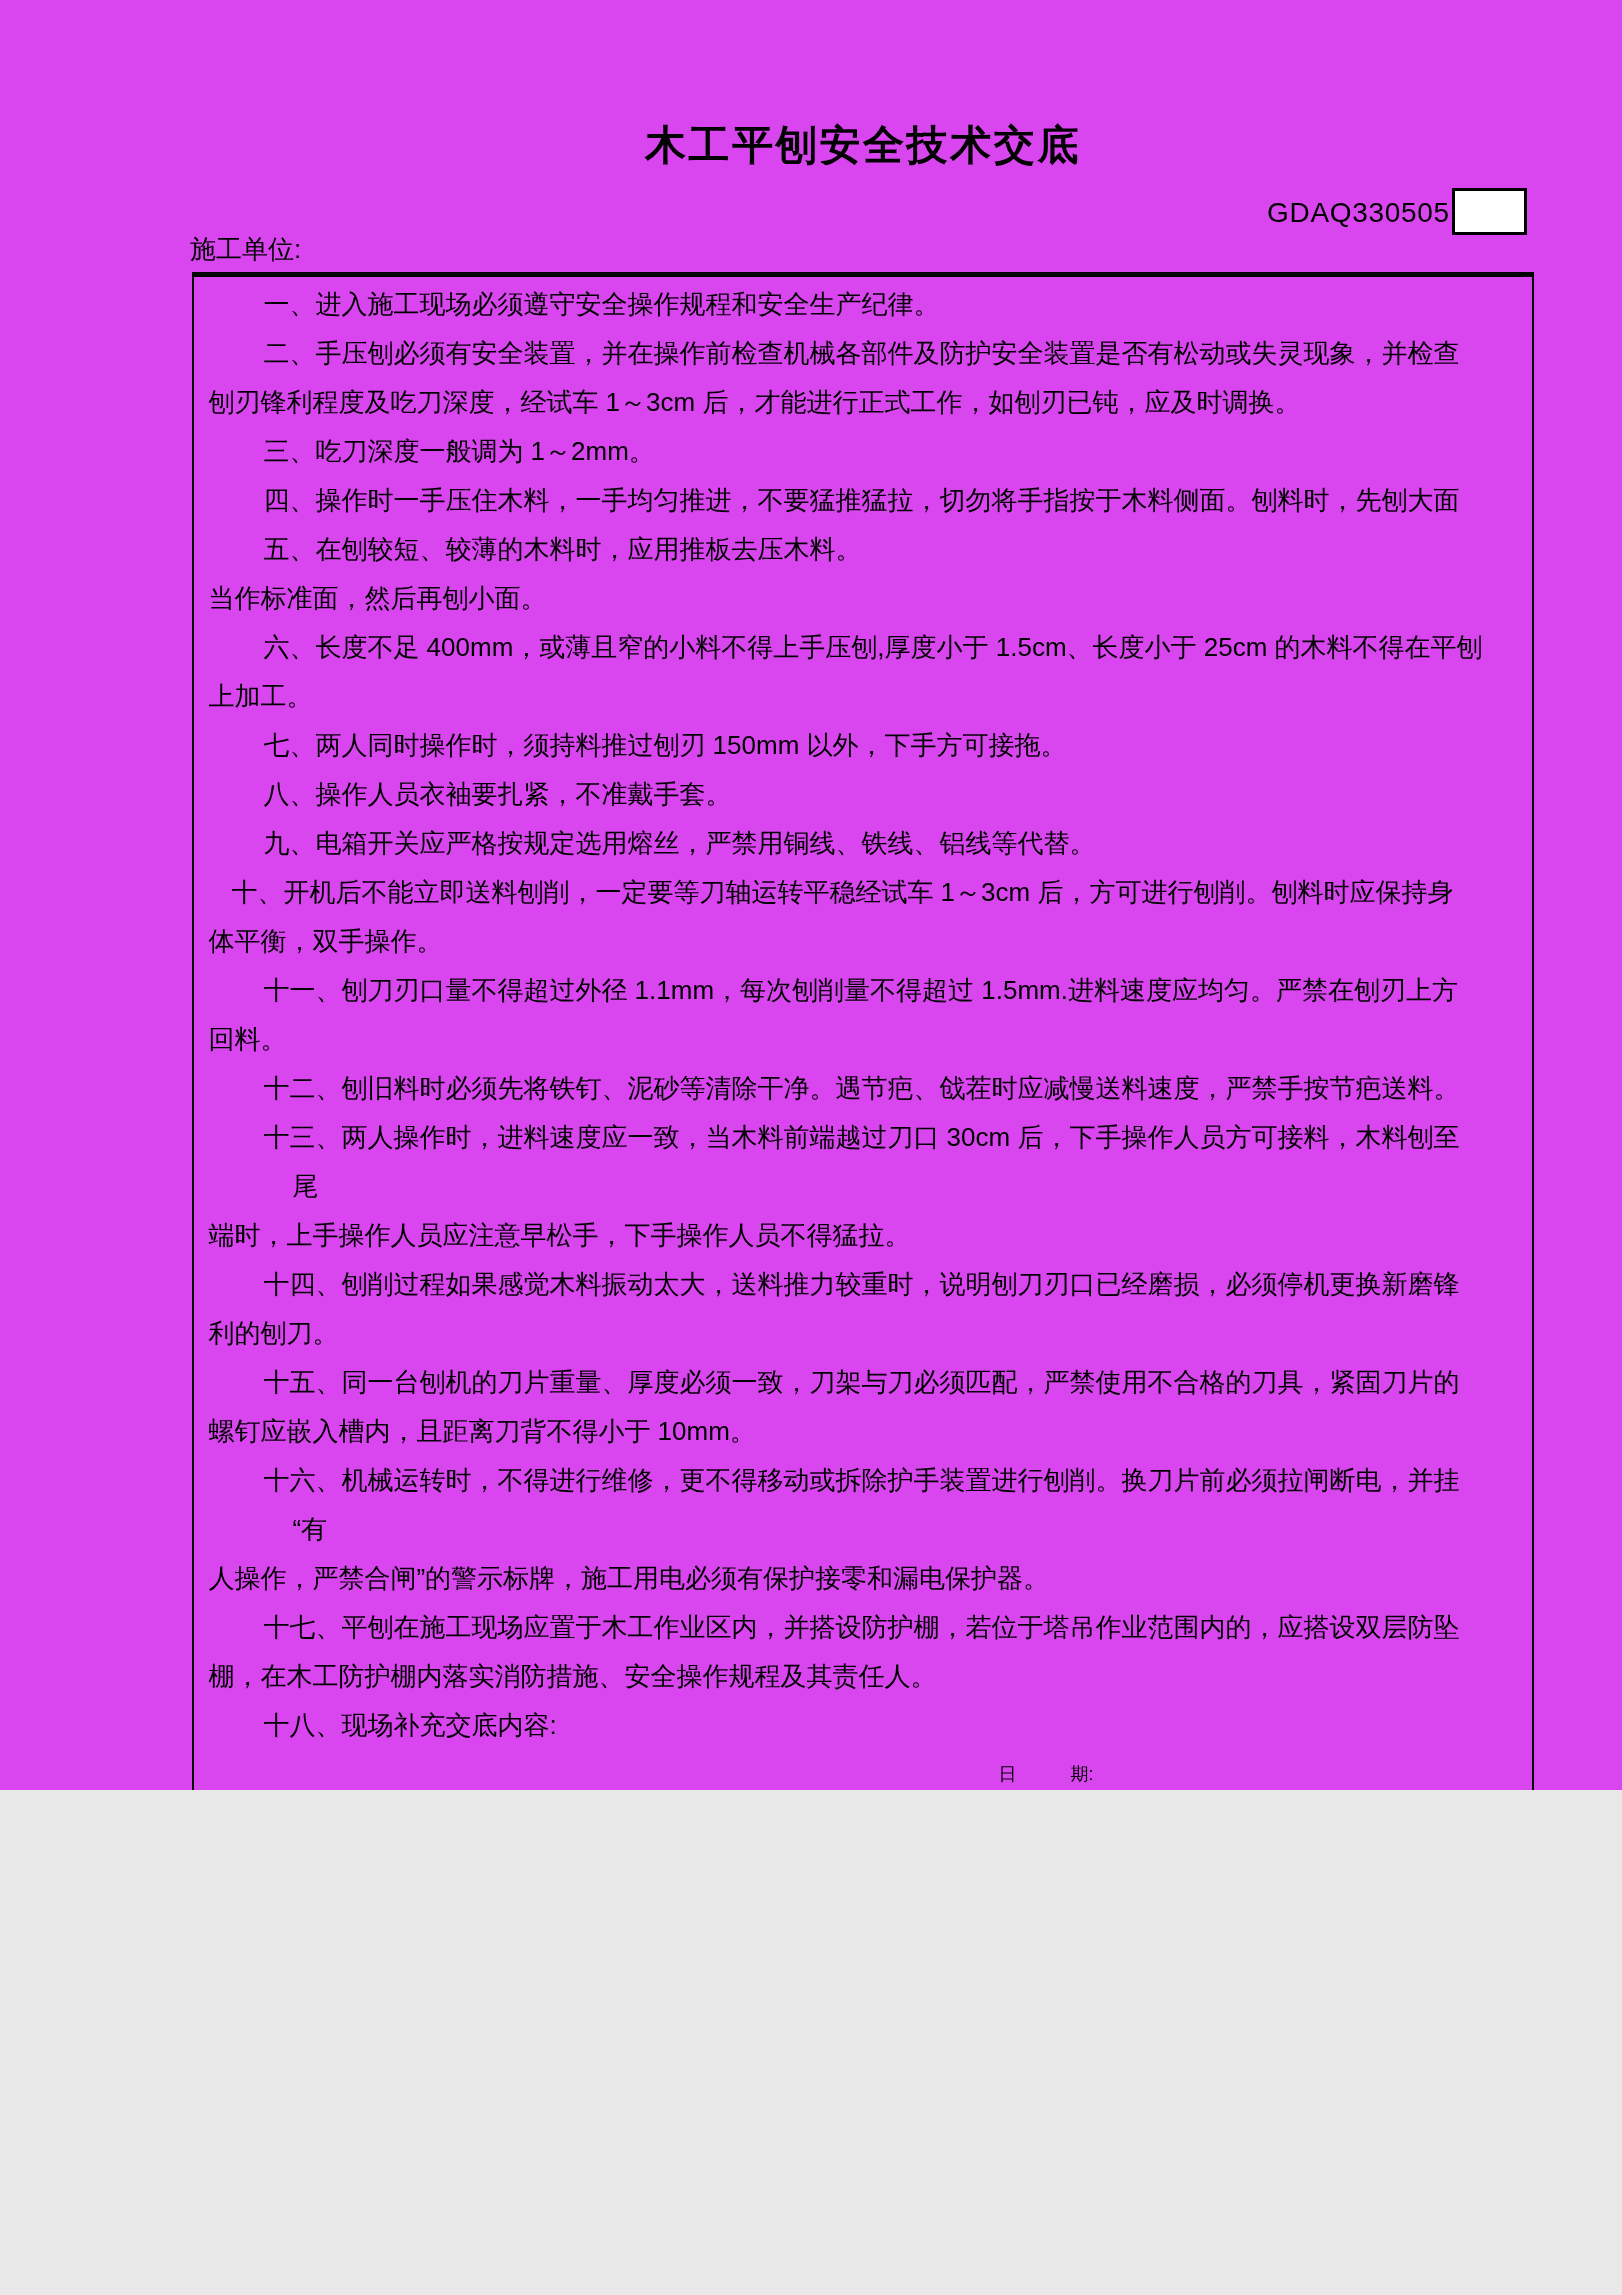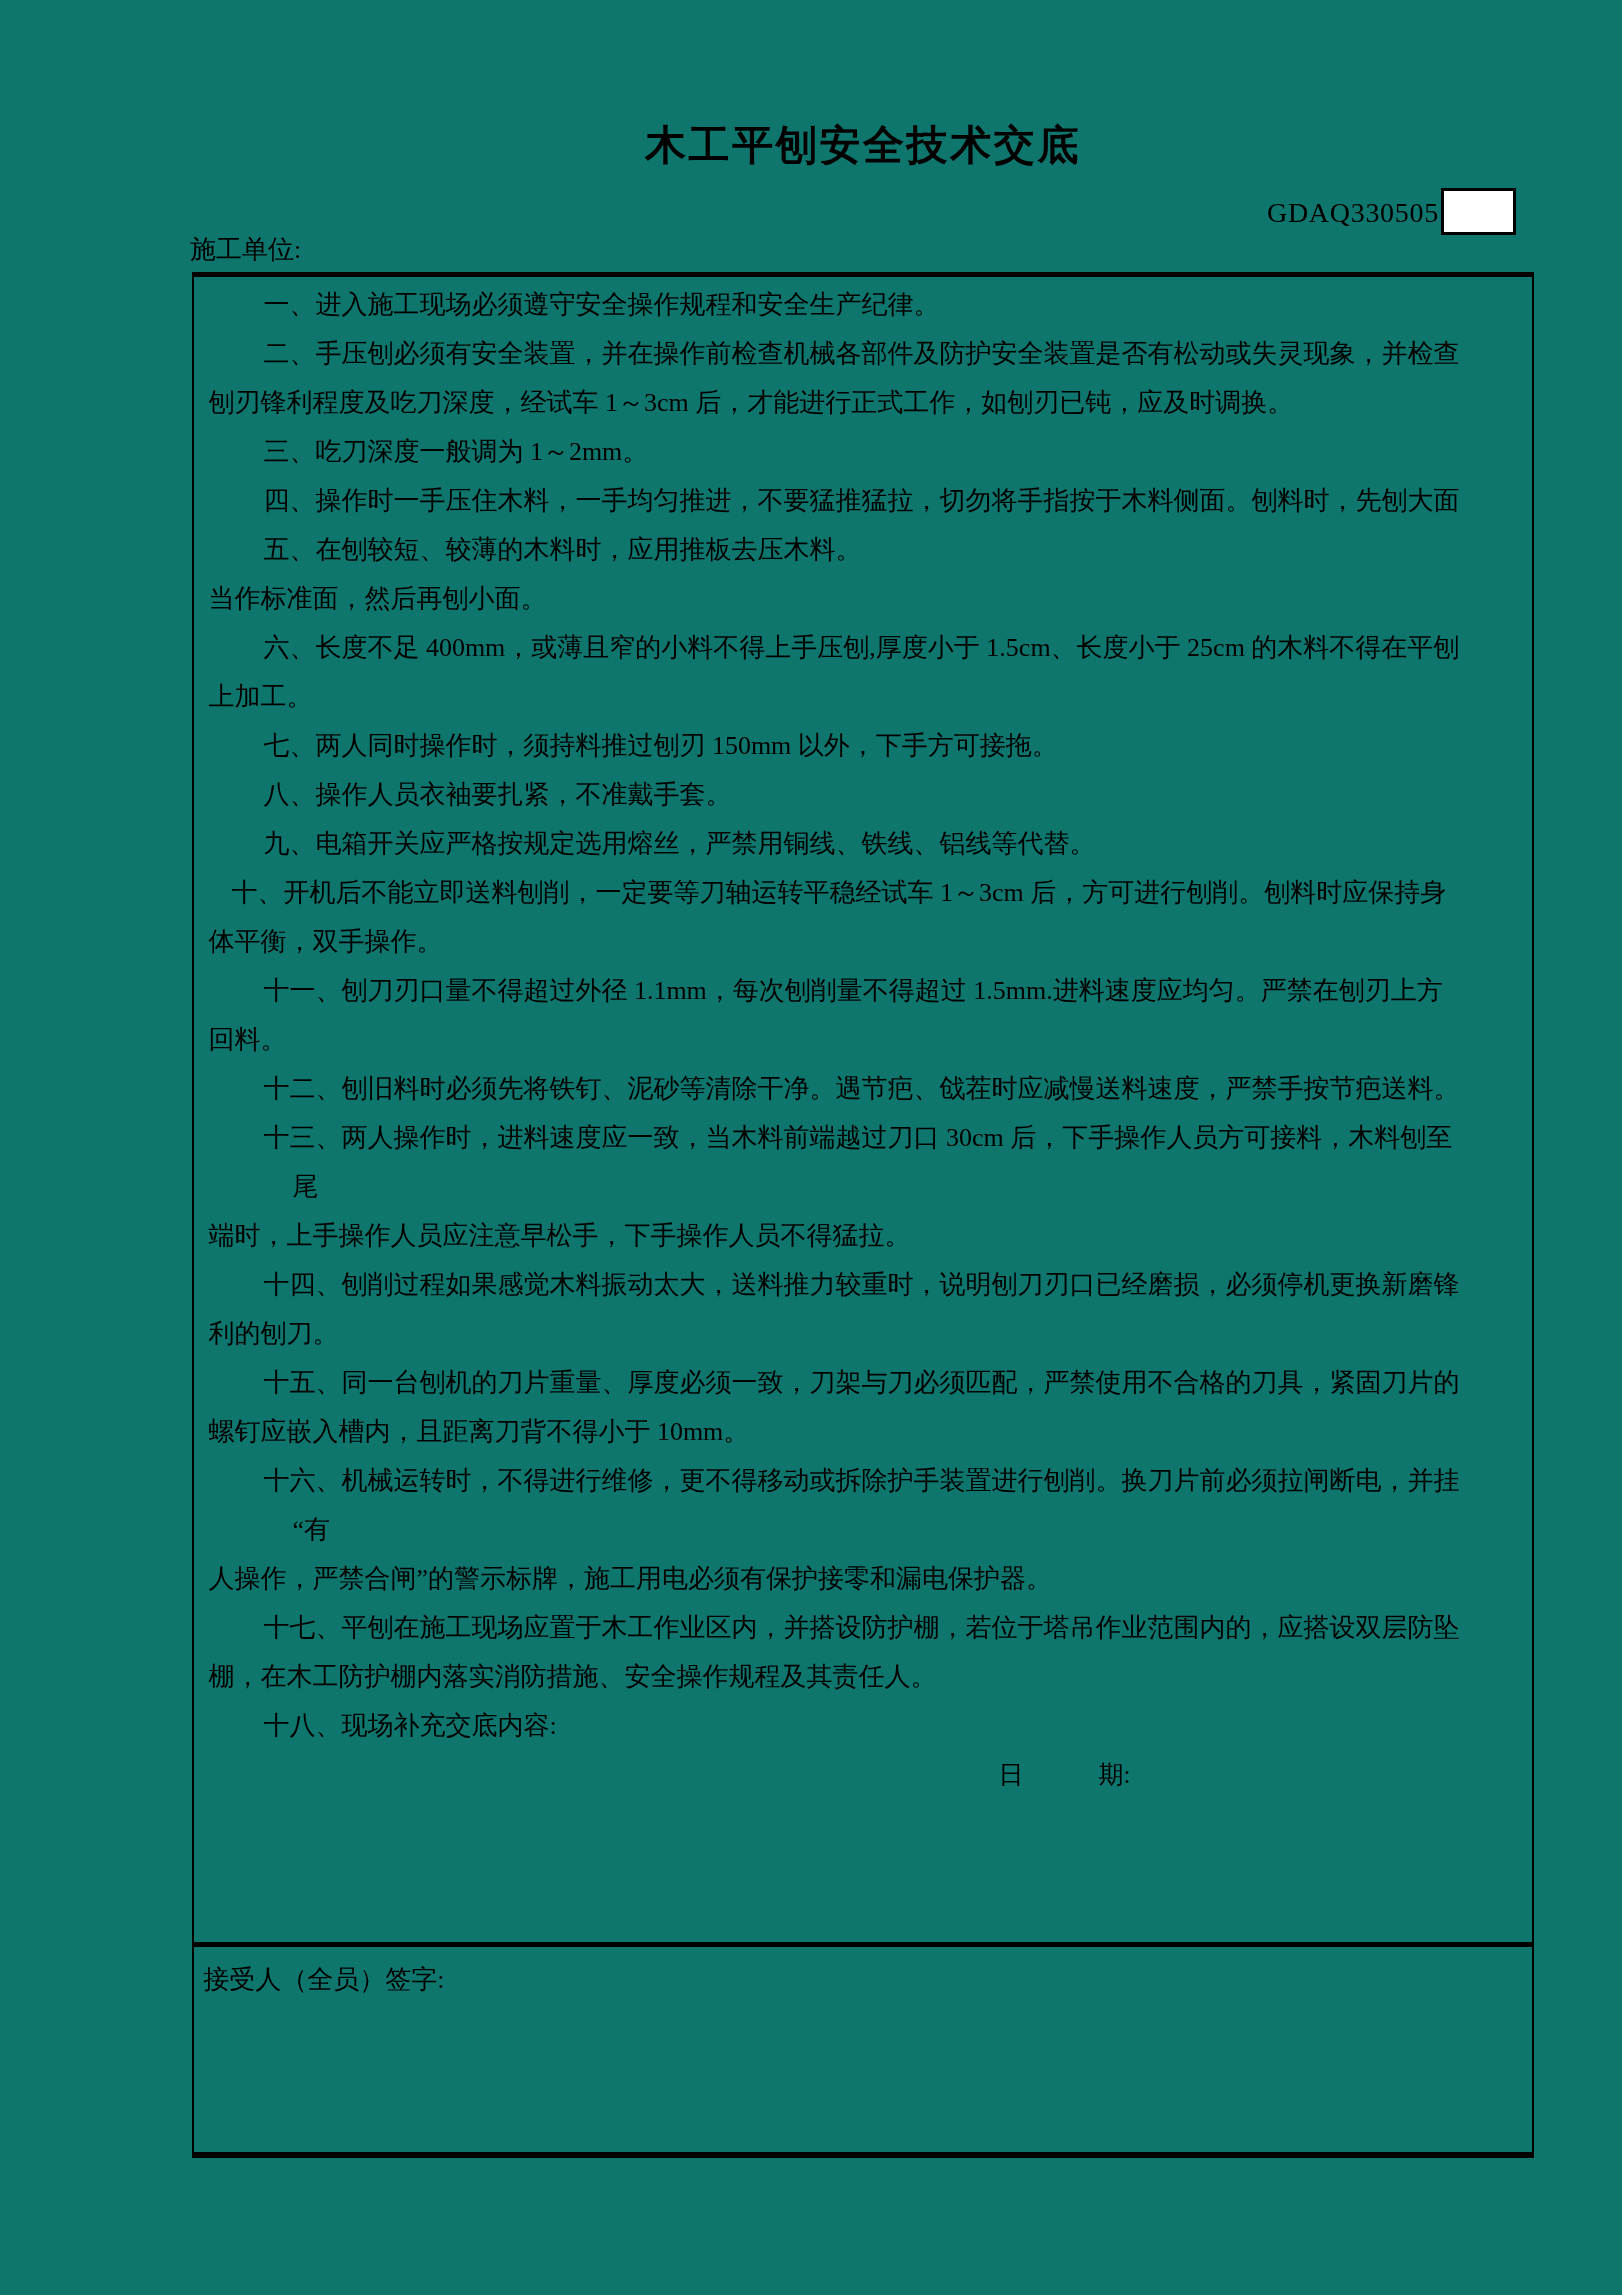--- a/index.html
+++ b/index.html
@@ -1,20 +1,20 @@
 <!DOCTYPE html>
 <html style="font-size:10.5px"><head>
 <meta charset="utf-8">
 <style>
   html,body{margin:0;padding:0;background:#e8e8e8;}
   .page{
     position:relative;
-    width:1623px;height:2295px;
-    background:#0f766e;
-    font-family:Liberation Serif, serif;
+    width:1623px;height:1790px;
+    background:#d946ef;
+    font-family:Liberation Sans, sans-serif;
     color:#000;
     overflow:hidden;
   }
   .doc-title{
     position:absolute;left:192px;top:122px;width:1342px;
     text-align:center;
     font-size:41px;font-weight:bold;letter-spacing:2.6px;
     line-height:46px;
   }
   .code-row{
@@ -67,21 +67,21 @@
   .i-first{padding-left:55px;}
   .i-firstsm{padding-left:23px;}
   .i-none{padding-left:0;}
   .i-hang{padding-left:84px;}
   .sign-line{
     margin-top:49px;margin-left:790px;
     height:49px;line-height:49px;font-size:26px;white-space:nowrap;
   }
   .sign-line2{
     margin-left:790px;
-    height:49px;line-height:49px;font-size:25px;white-space:nowrap;
+    height:49px;line-height:49px;font-size:18px;white-space:nowrap;
   }
   .frow{
     box-sizing:border-box;height:106px;
     padding:17px 0 0 9.2px;
     font-size:26px;line-height:31px;
   }
 </style>
 </head>
 <body>
 

